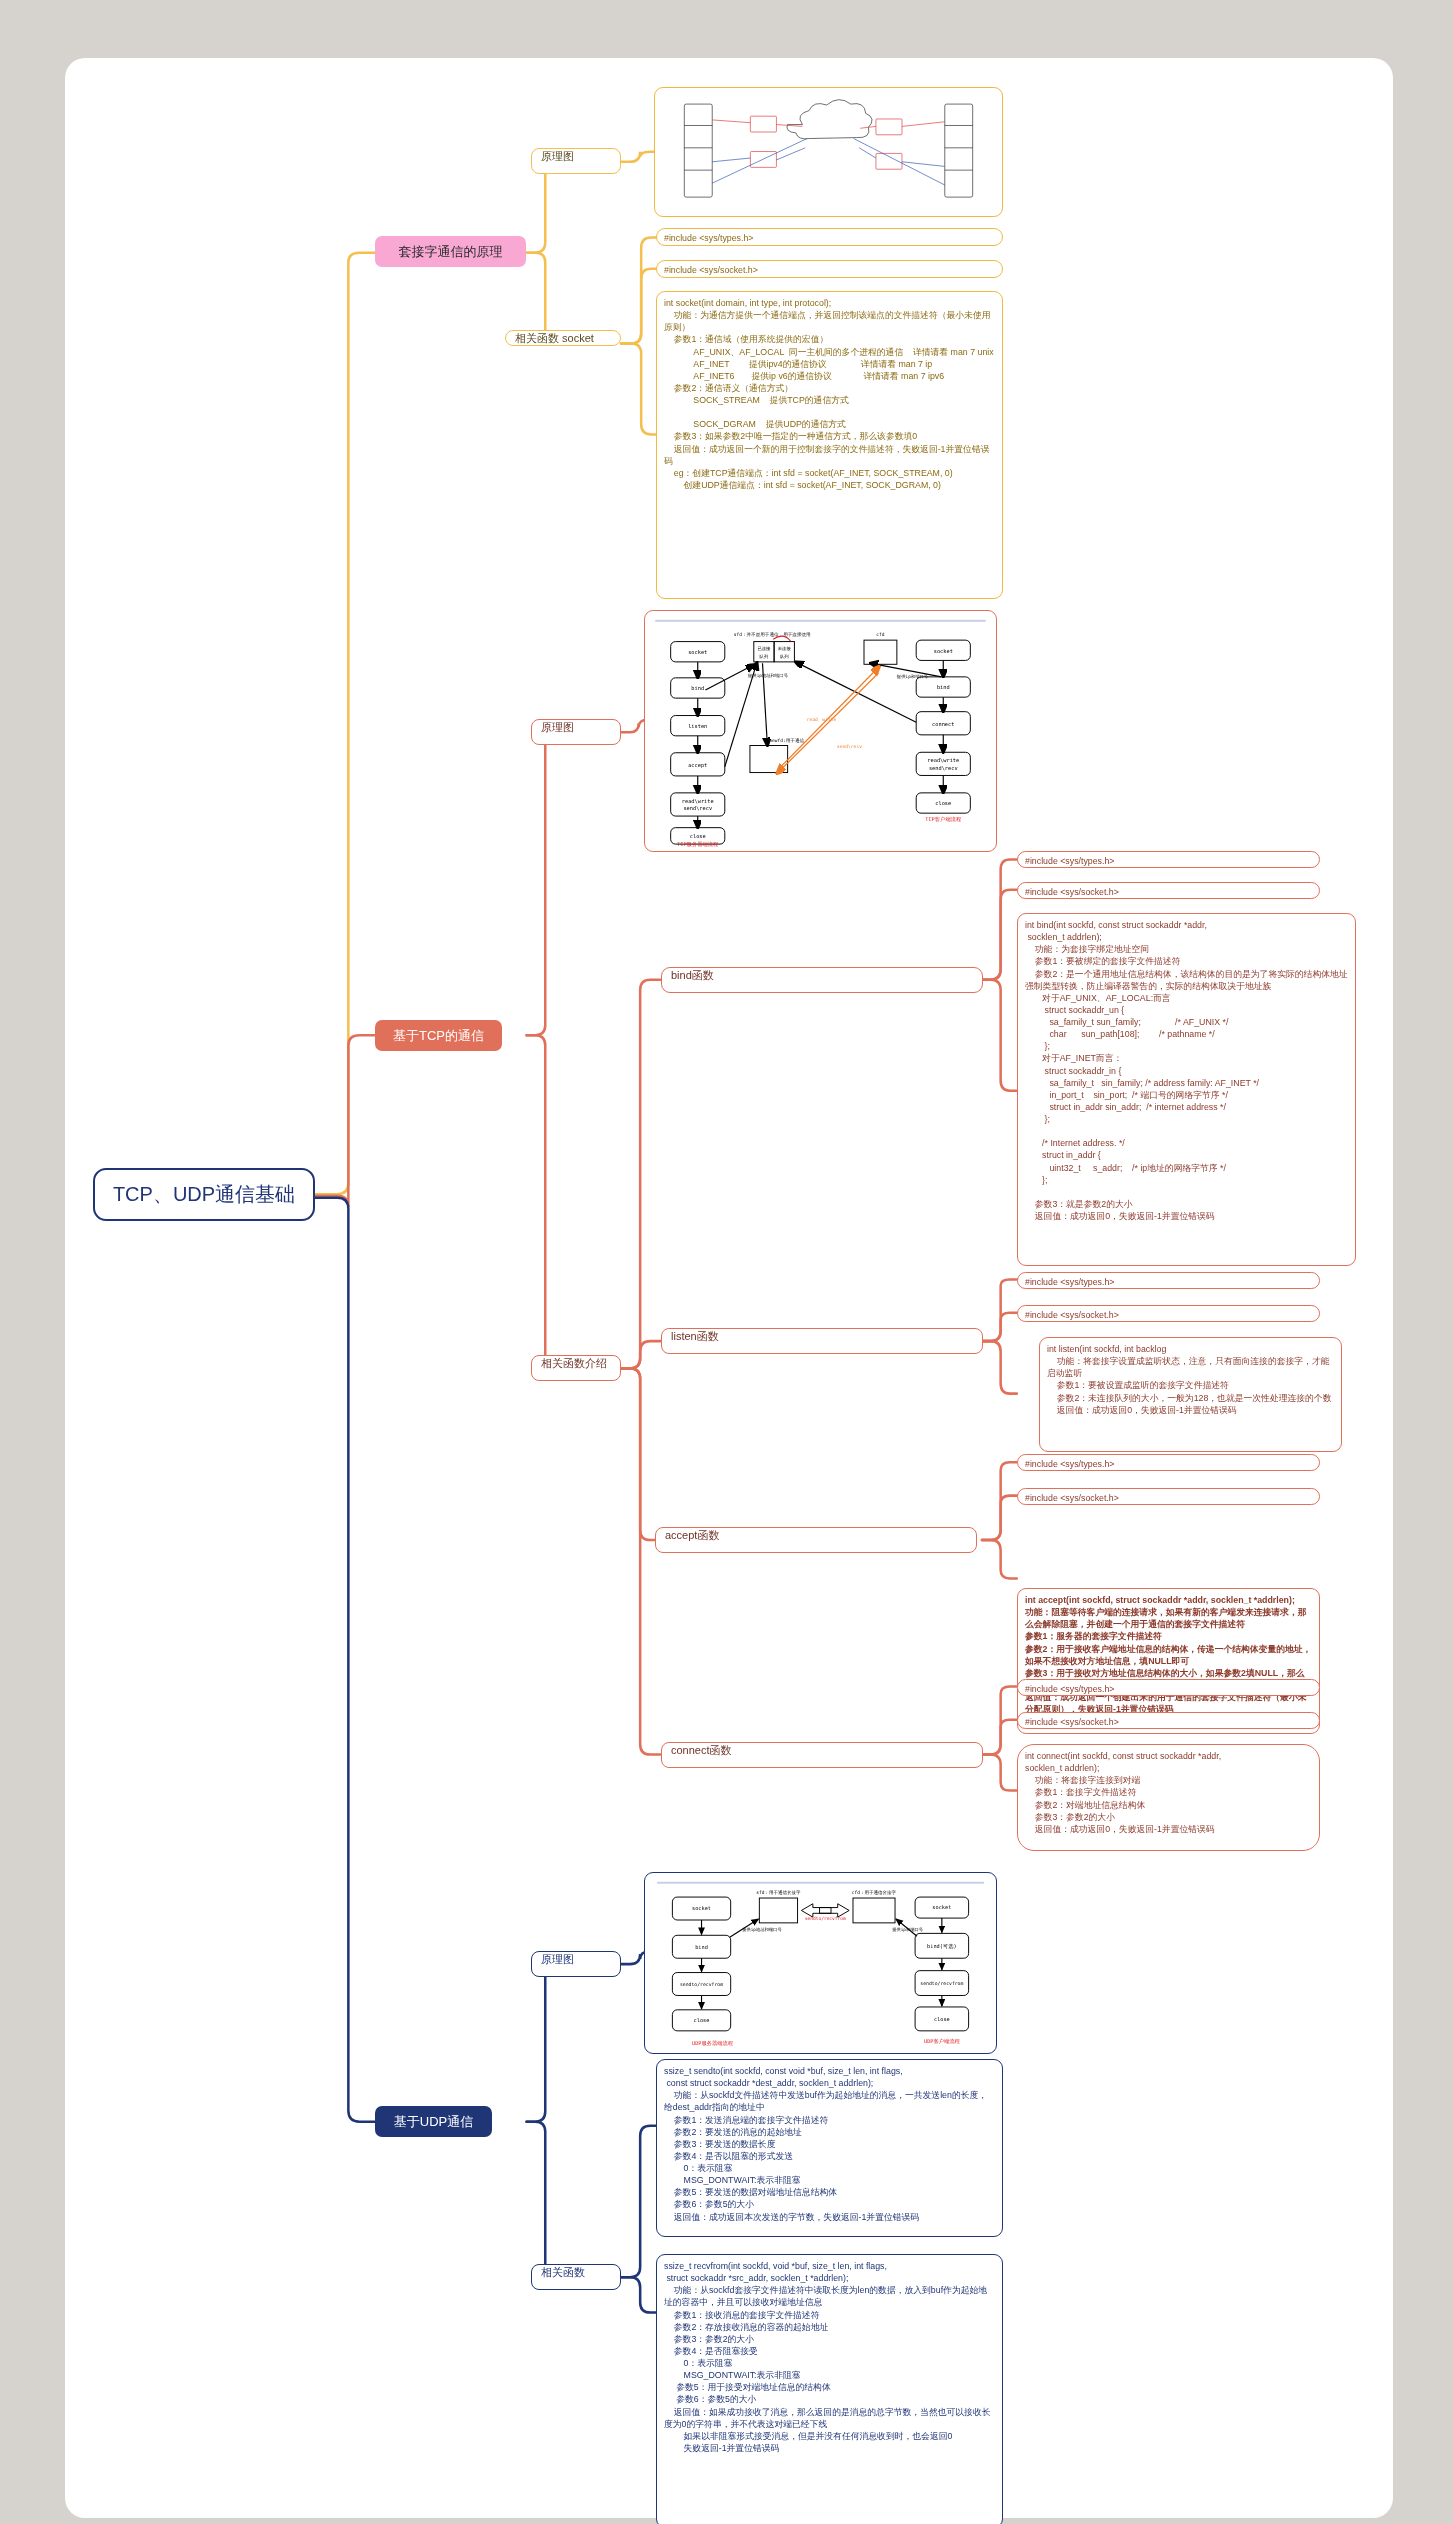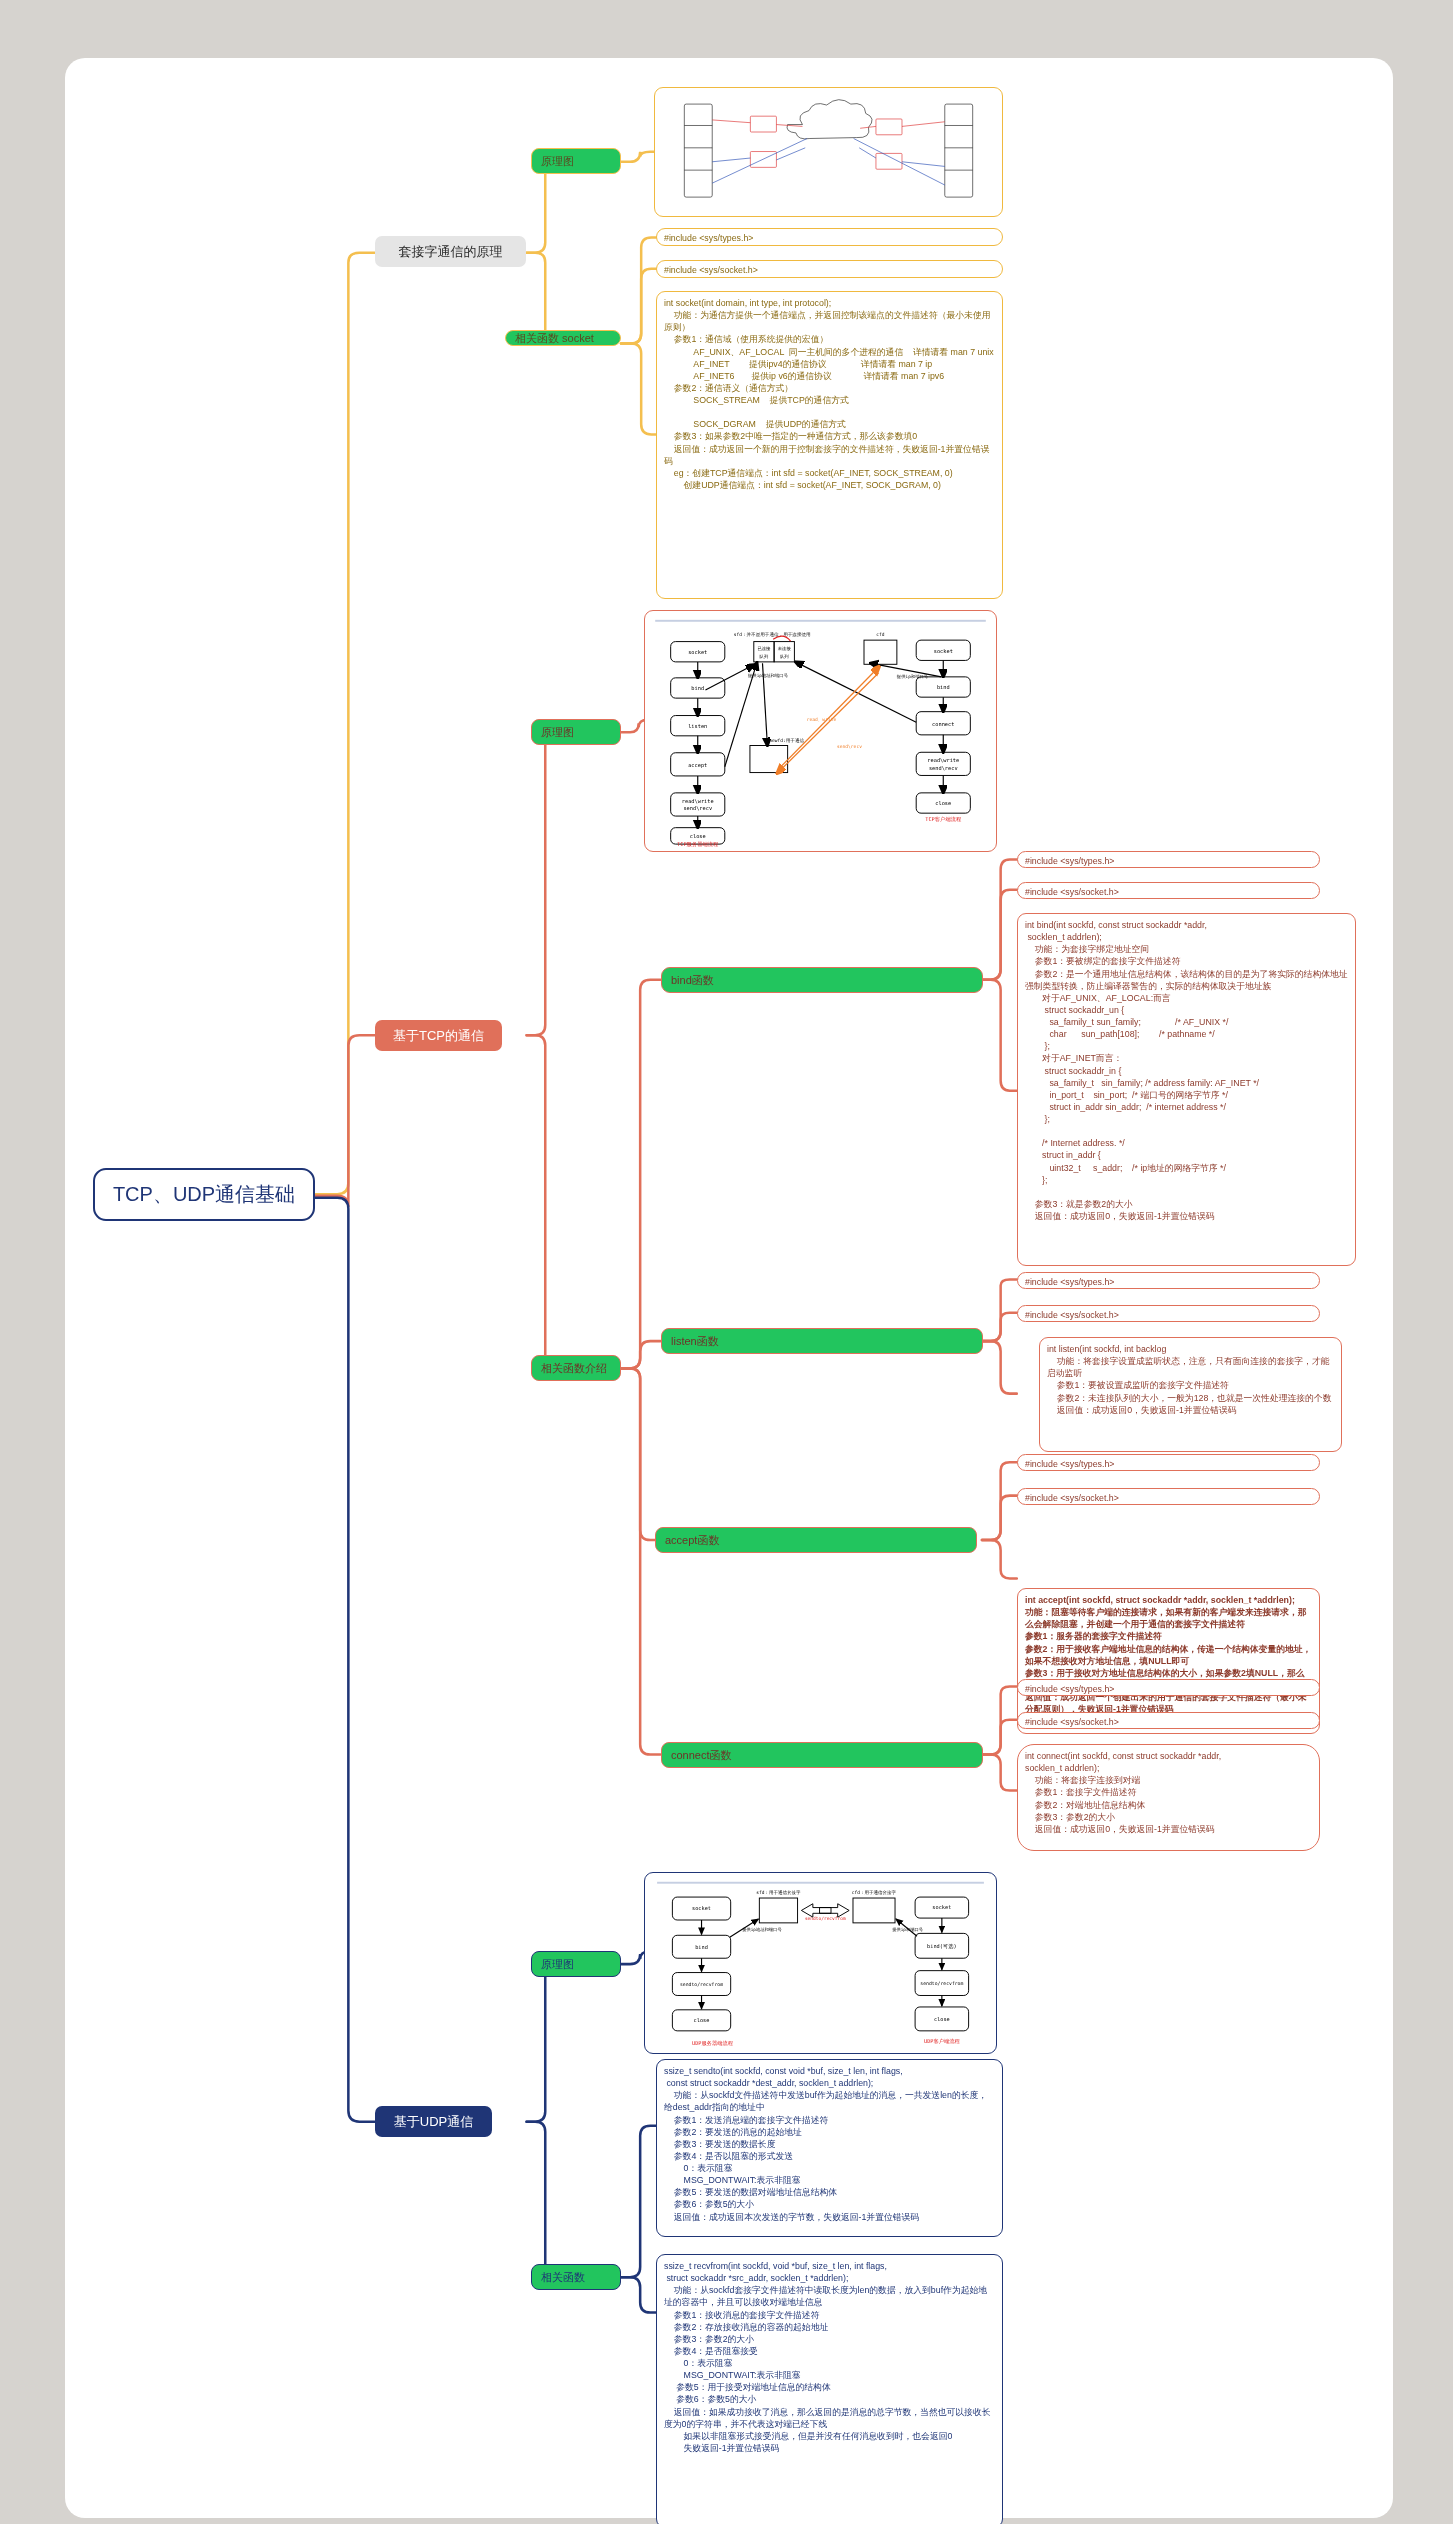--- a/index.html
+++ b/index.html
@@ -11,26 +11,26 @@
   
   .node{position:absolute;box-sizing:border-box;border-radius:7px;
         font-size:10px;line-height:1.35;white-space:pre-wrap;}
 
   .root{left:93px;top:1168px;width:222px;height:53px;border:2.5px solid #1f3576;
         border-radius:13px;background:#fff;color:#1f3576;font-size:20px;
         display:flex;align-items:center;justify-content:center;font-weight:500;}
 
   
   .br{display:flex;align-items:center;justify-content:center;color:#fff;font-size:13px;border-radius:7px;}
-  .br-yellow{background:#e5e5e5;color:#2b2b2b;}
+  .br-yellow{background:#f9a8d4;color:#2b2b2b;}
   .br-red{background:#e0705a;}
   .br-blue{background:#1f3576;}
 
   
-  .chip{border:1.5px solid;background:#22c55e;display:flex;align-items:center;padding-left:9px;font-size:11px;border-radius:8px;}
+  .chip{border:1.5px solid;background:#ffffff;display:flex;padding-left:9px;font-size:11px;border-radius:8px;}
   .c-y{border-color:#f4bf4f;color:#5a4a20;}
   .c-r{border-color:#e0705a;color:#6e3227;}
   .c-b{border-color:#1f3576;color:#1f3576;}
 
   
   .card{border:1.5px solid;background:#fff;border-radius:9px;box-sizing:border-box;
         padding:5px 7px;font-size:8.8px;line-height:1.38;white-space:pre-wrap;
         overflow:hidden;}
   .k-y{border-color:#f0b93f;color:#8a6a12;}
   .k-r{border-color:#e0705a;color:#8c3a2b;}

